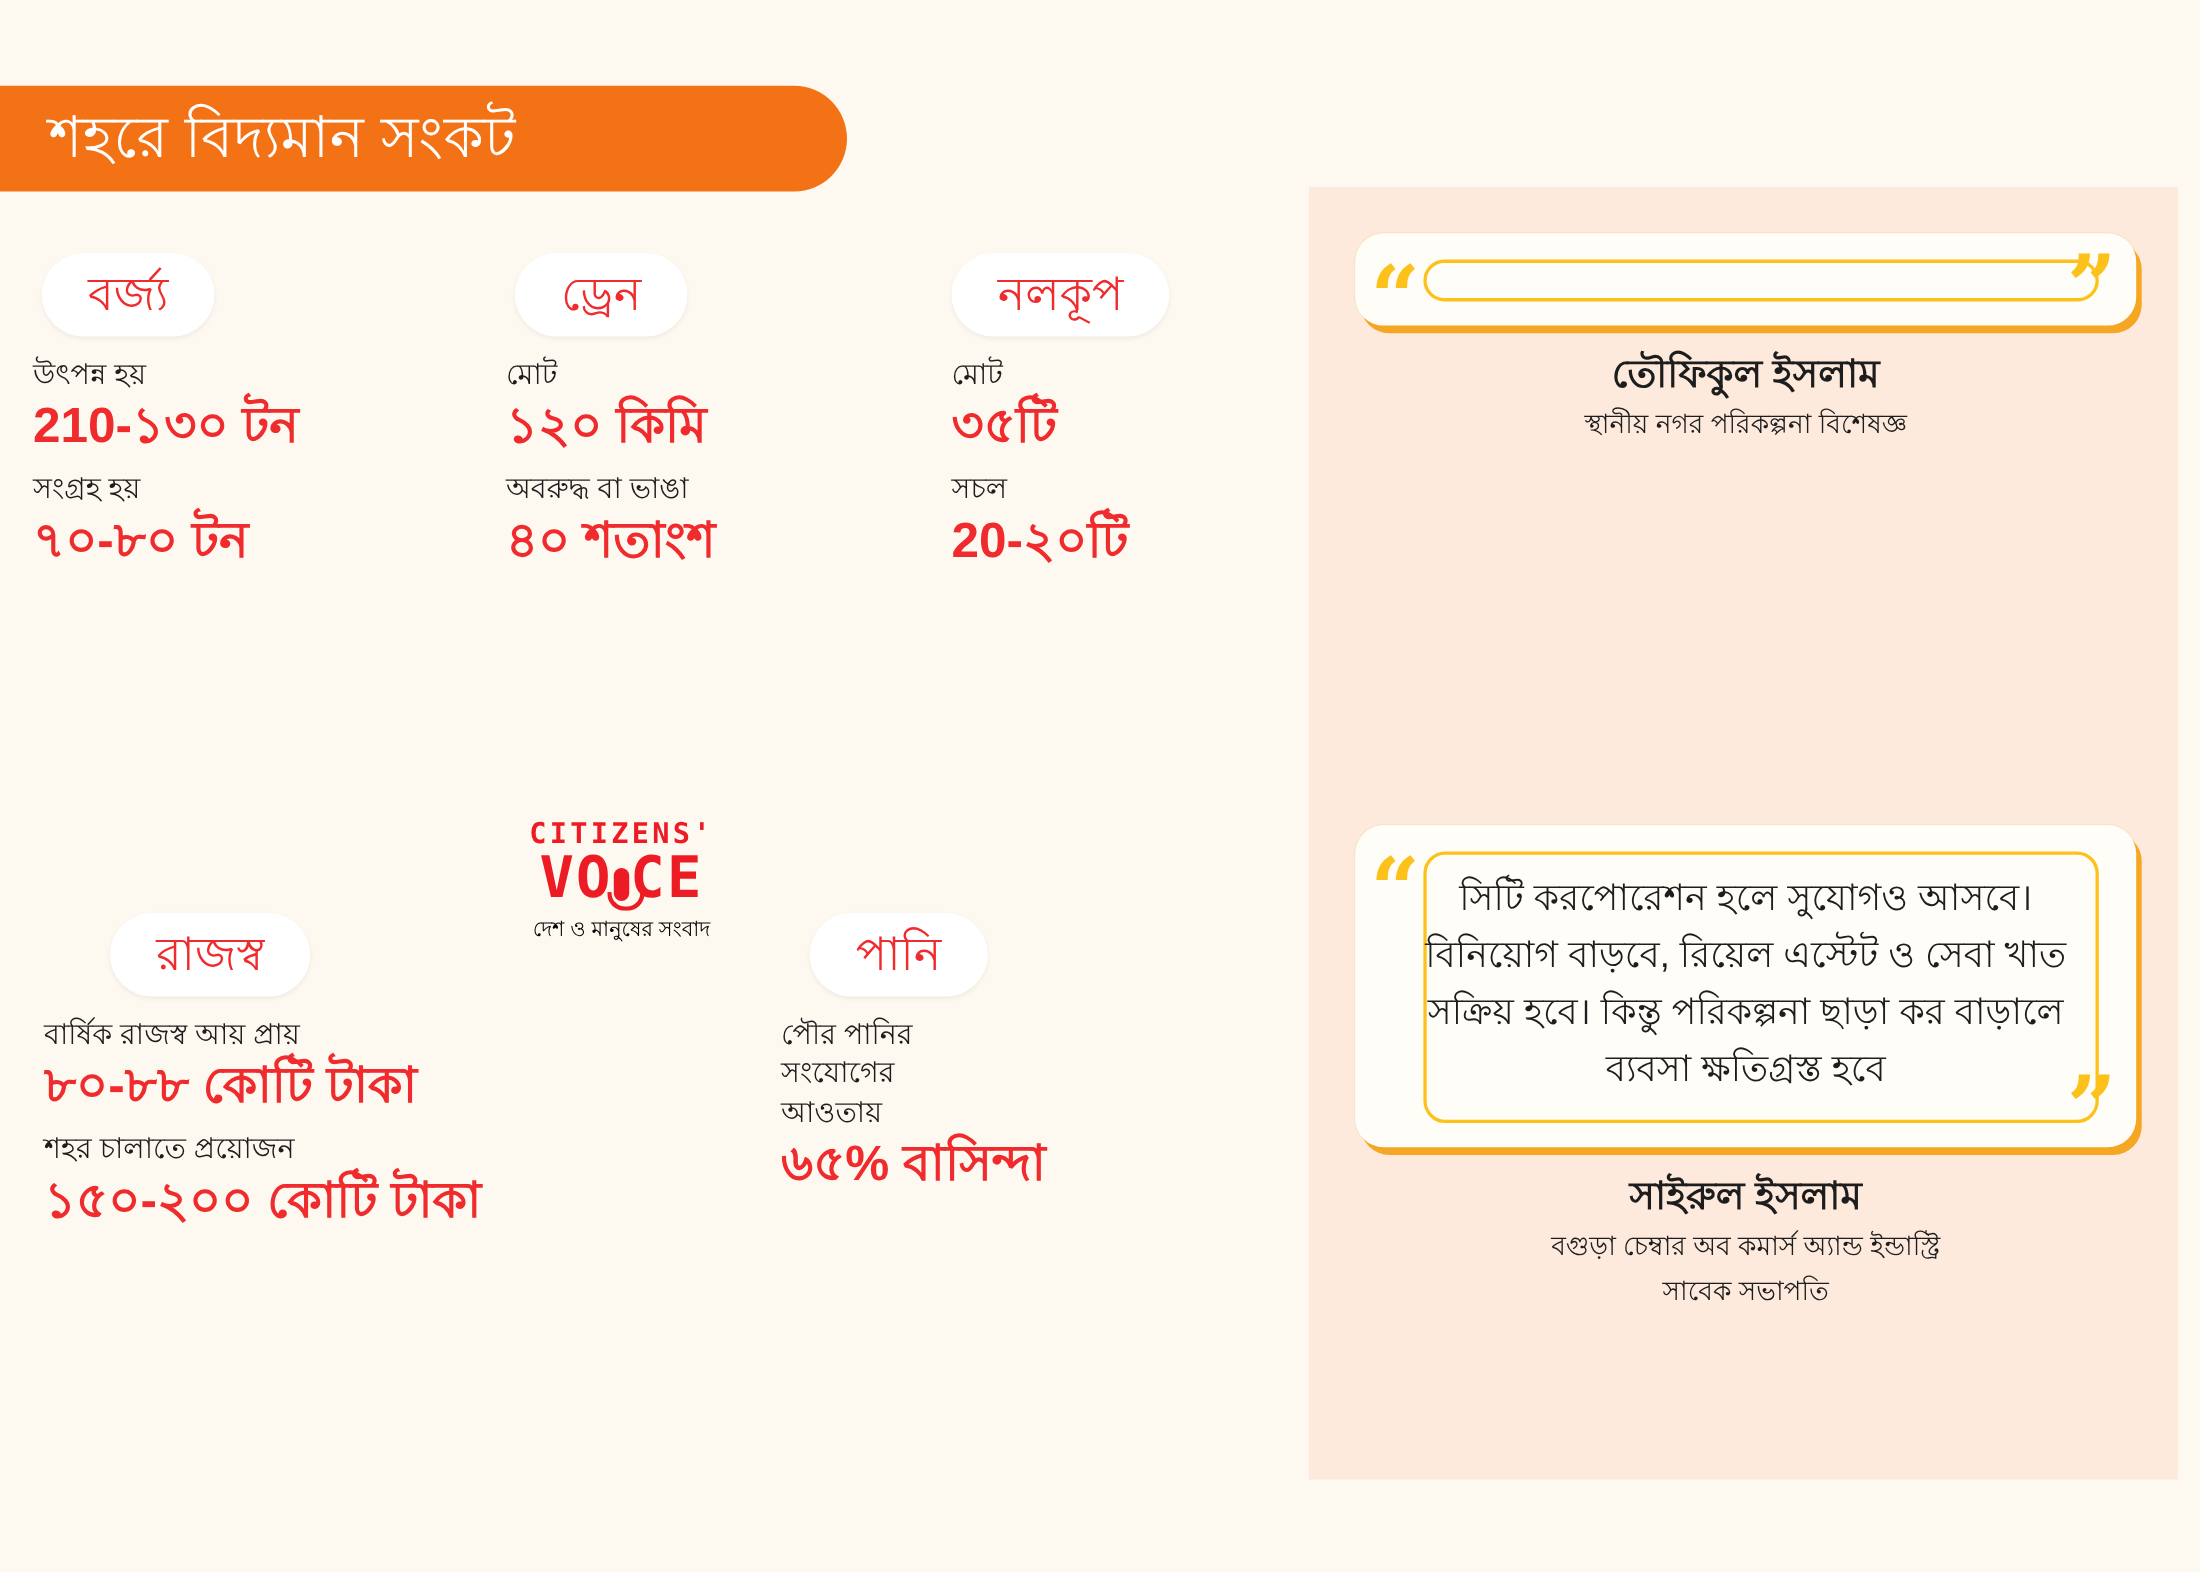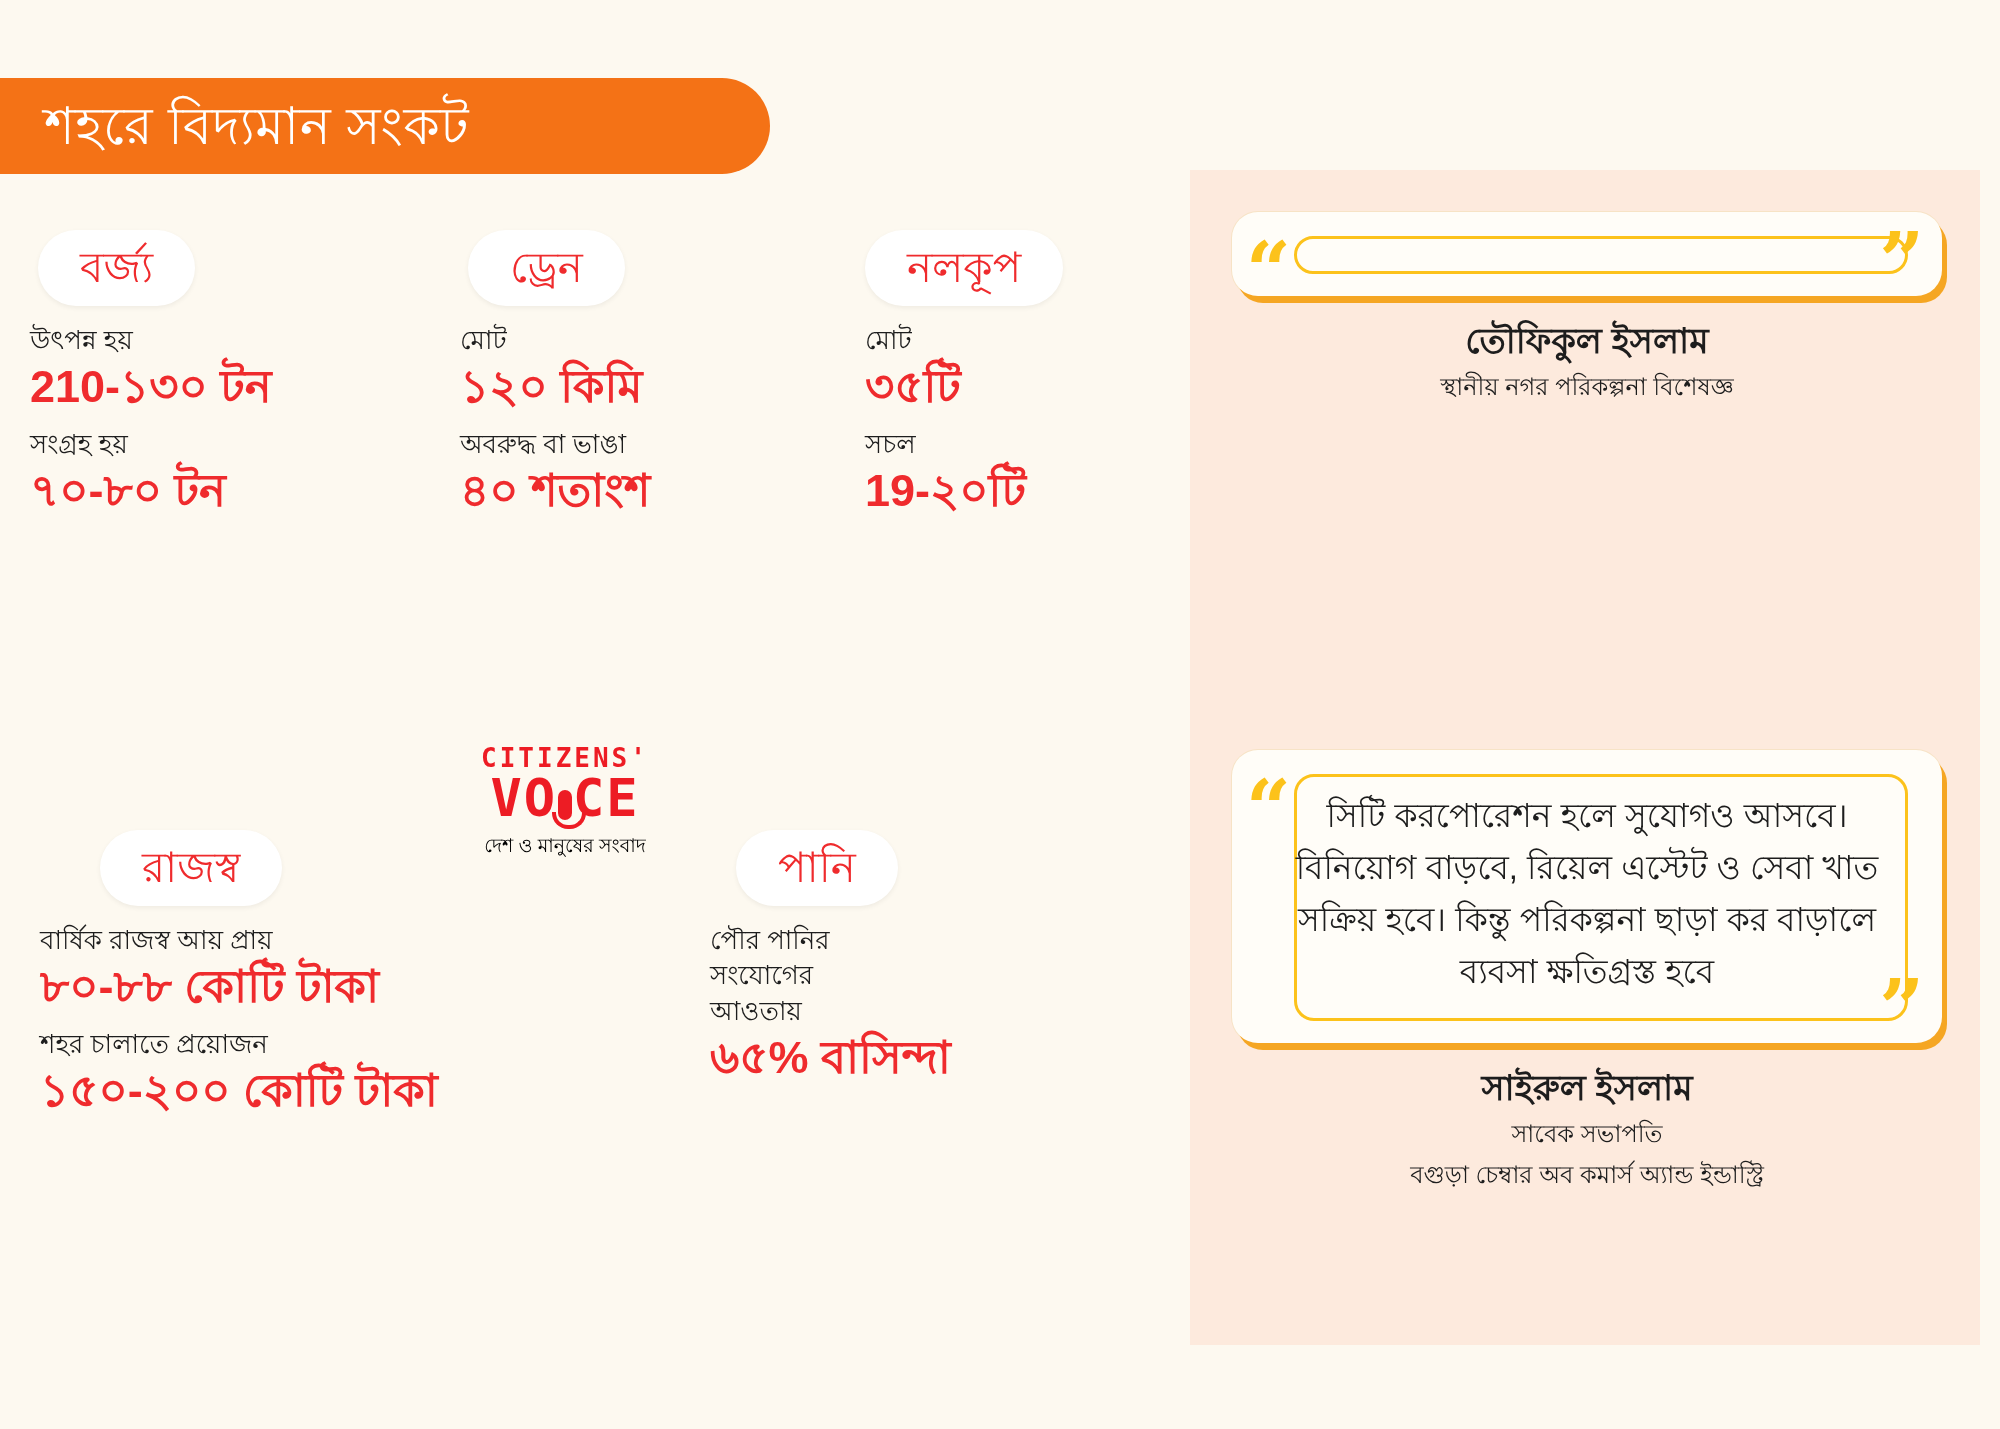--- a/index.html
+++ b/index.html
@@ -268,21 +268,21 @@
     </div>
 
     <div class="stat-block" id="block-tubewell">
       <div class="stat-head">
         <span>নলকূপ</span>
       </div>
       <div class="stat-lines">
         <div class="stat-label">মোট</div>
         <div class="stat-value">৩৫টি</div>
         <div class="stat-label">সচল</div>
-        <div class="stat-value">19-২০টি</div>
+        <div class="stat-value">20-২০টি</div>
       </div>
     </div>
 
     <div class="stat-block" id="block-revenue">
       <div class="stat-head">
         <span>রাজস্ব</span>
       </div>
       <div class="stat-lines">
         <div class="stat-label">বার্ষিক রাজস্ব আয় প্রায়</div>
         <div class="stat-value">৮০-৮৮ কোটি টাকা</div>
@@ -326,19 +326,19 @@
     </div>
 
     <div class="quote-card" id="quote-card-2">
       <div class="quote-box">
         <div class="quote-inner-border"></div>
         <div class="qmark qmark-open">“</div>
         <div class="quote-text">সিটি করপোরেশন হলে সুযোগও আসবে। বিনিয়োগ বাড়বে, রিয়েল এস্টেট ও সেবা খাত সক্রিয় হবে। কিন্তু পরিকল্পনা ছাড়া কর বাড়ালে ব্যবসা ক্ষতিগ্রস্ত হবে</div>
         <div class="qmark qmark-close">”</div>
       </div>
       <div class="quote-author">সাইরুল ইসলাম</div>
+      <div class="quote-role">বগুড়া চেম্বার অব কমার্স অ্যান্ড ইন্ডাস্ট্রি</div>
       <div class="quote-role">সাবেক সভাপতি</div>
-      <div class="quote-role">বগুড়া চেম্বার অব কমার্স অ্যান্ড ইন্ডাস্ট্রি</div>
     </div>
 
   </div>
 
 </div>
 
 </body></html>

